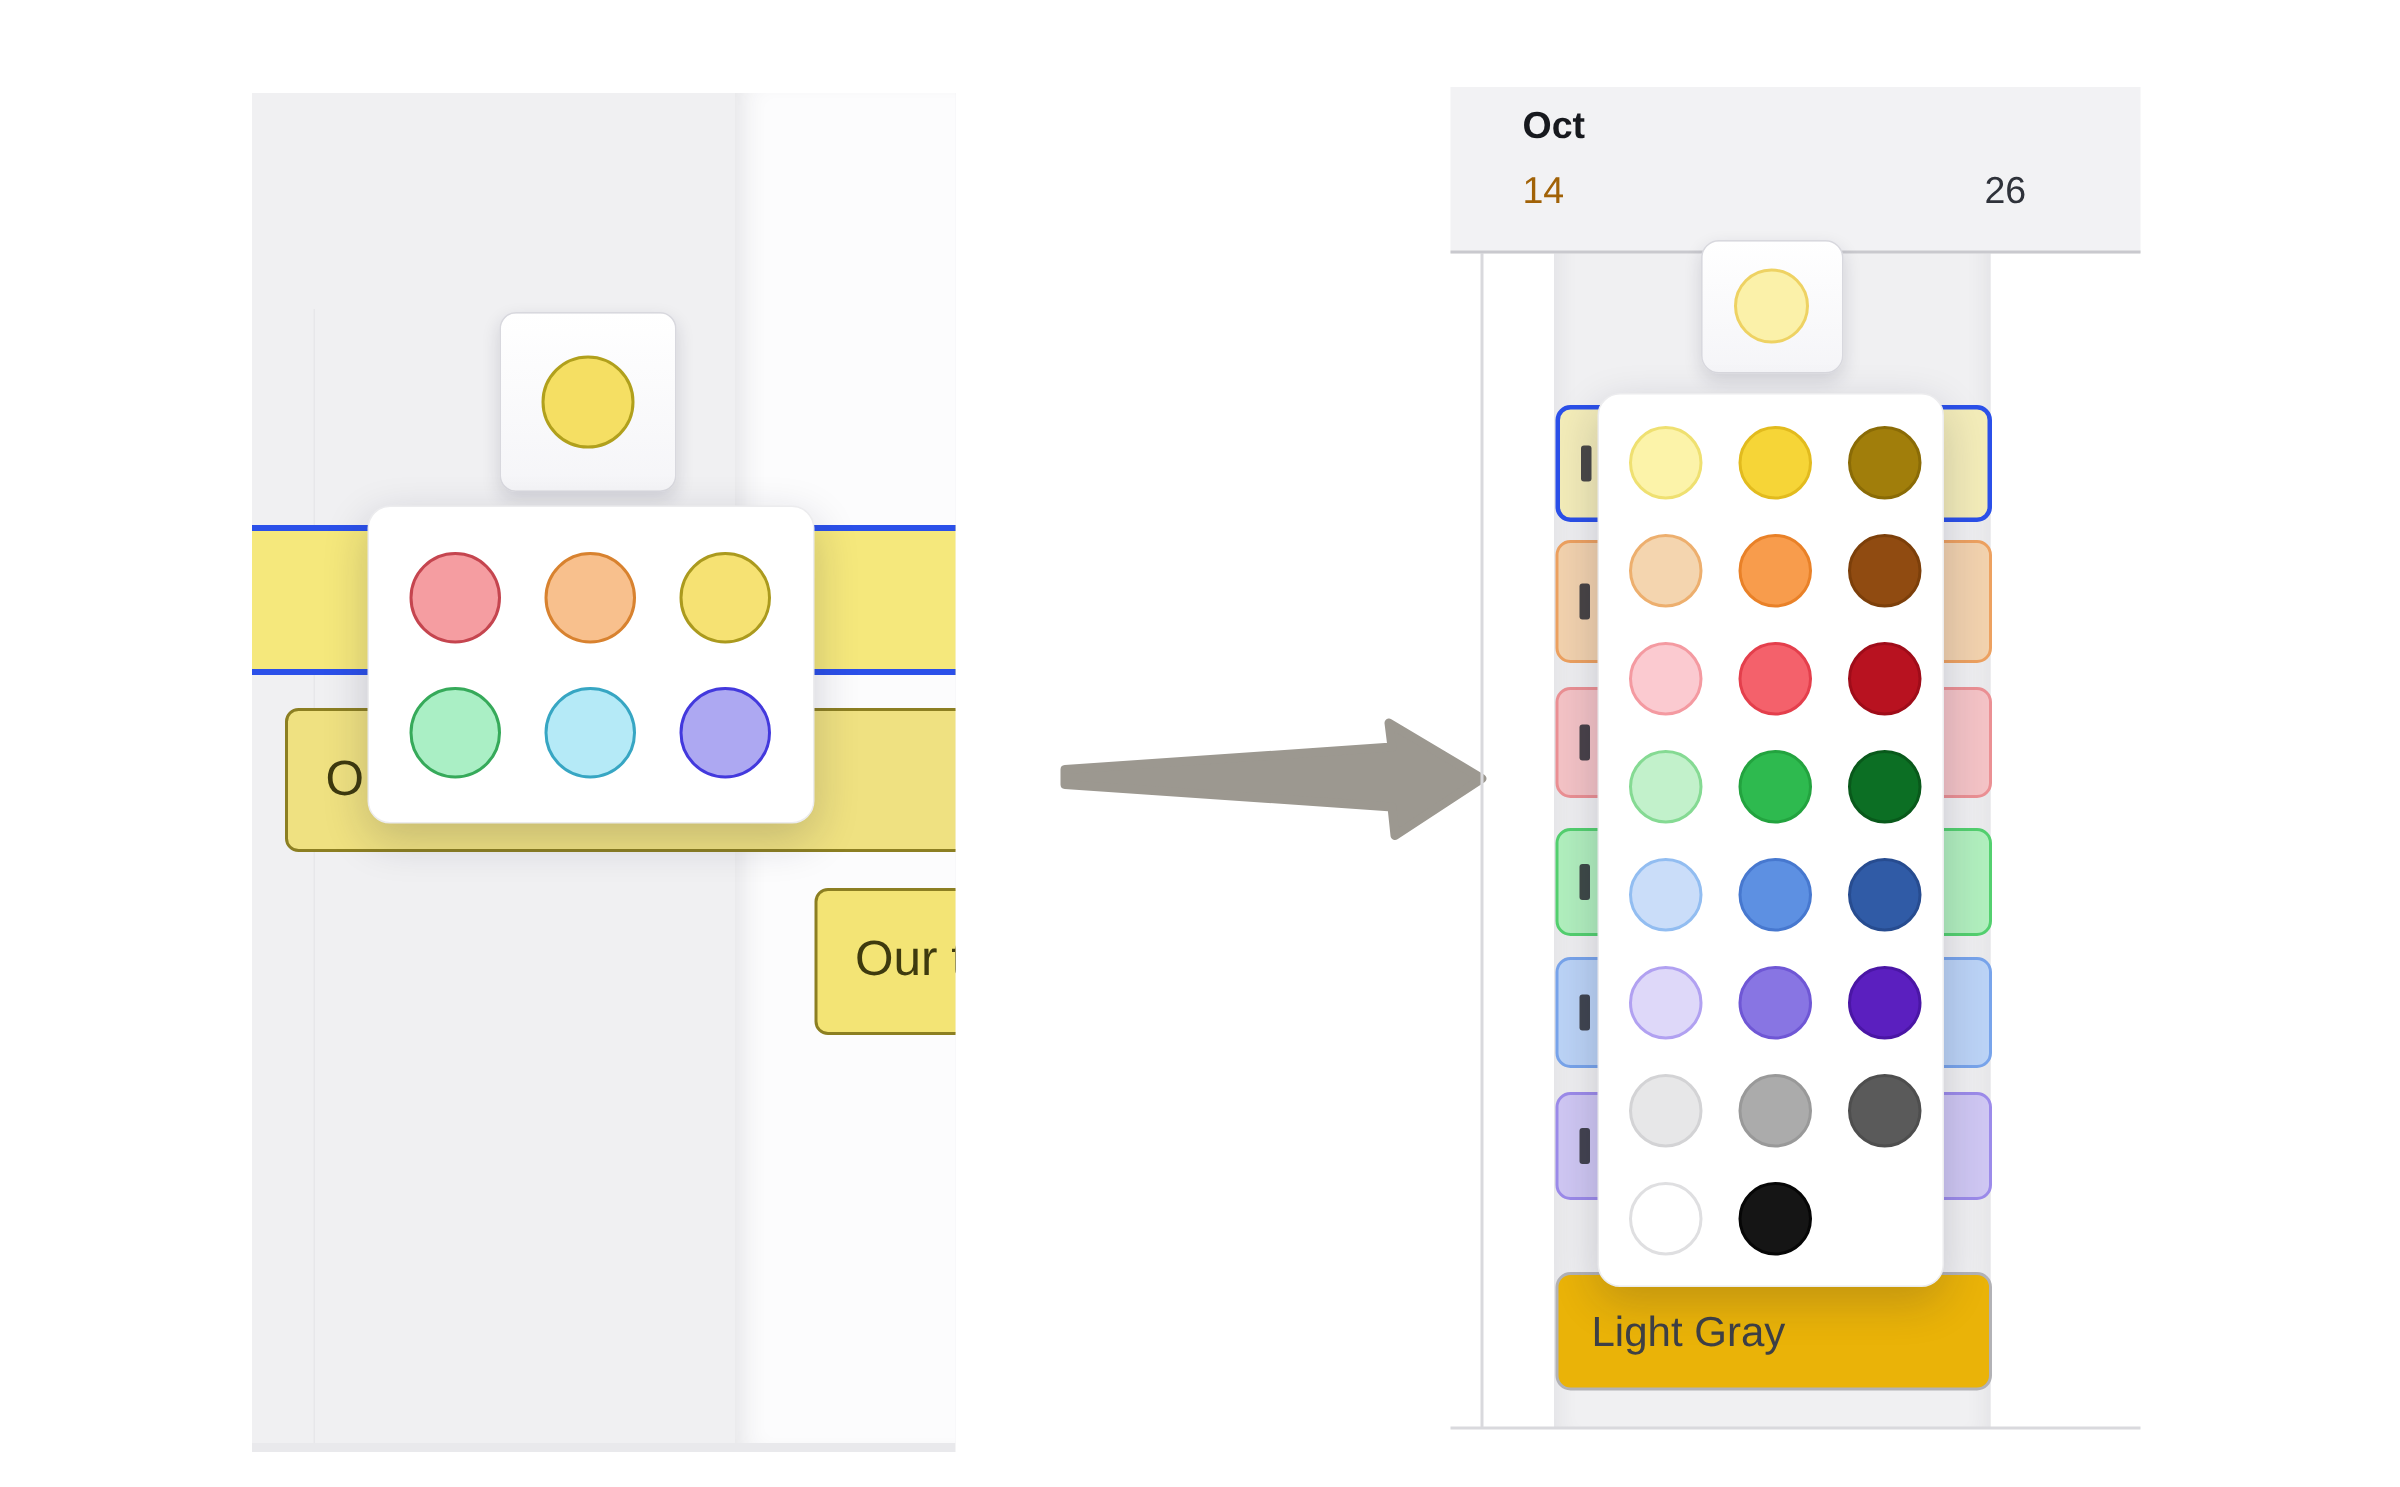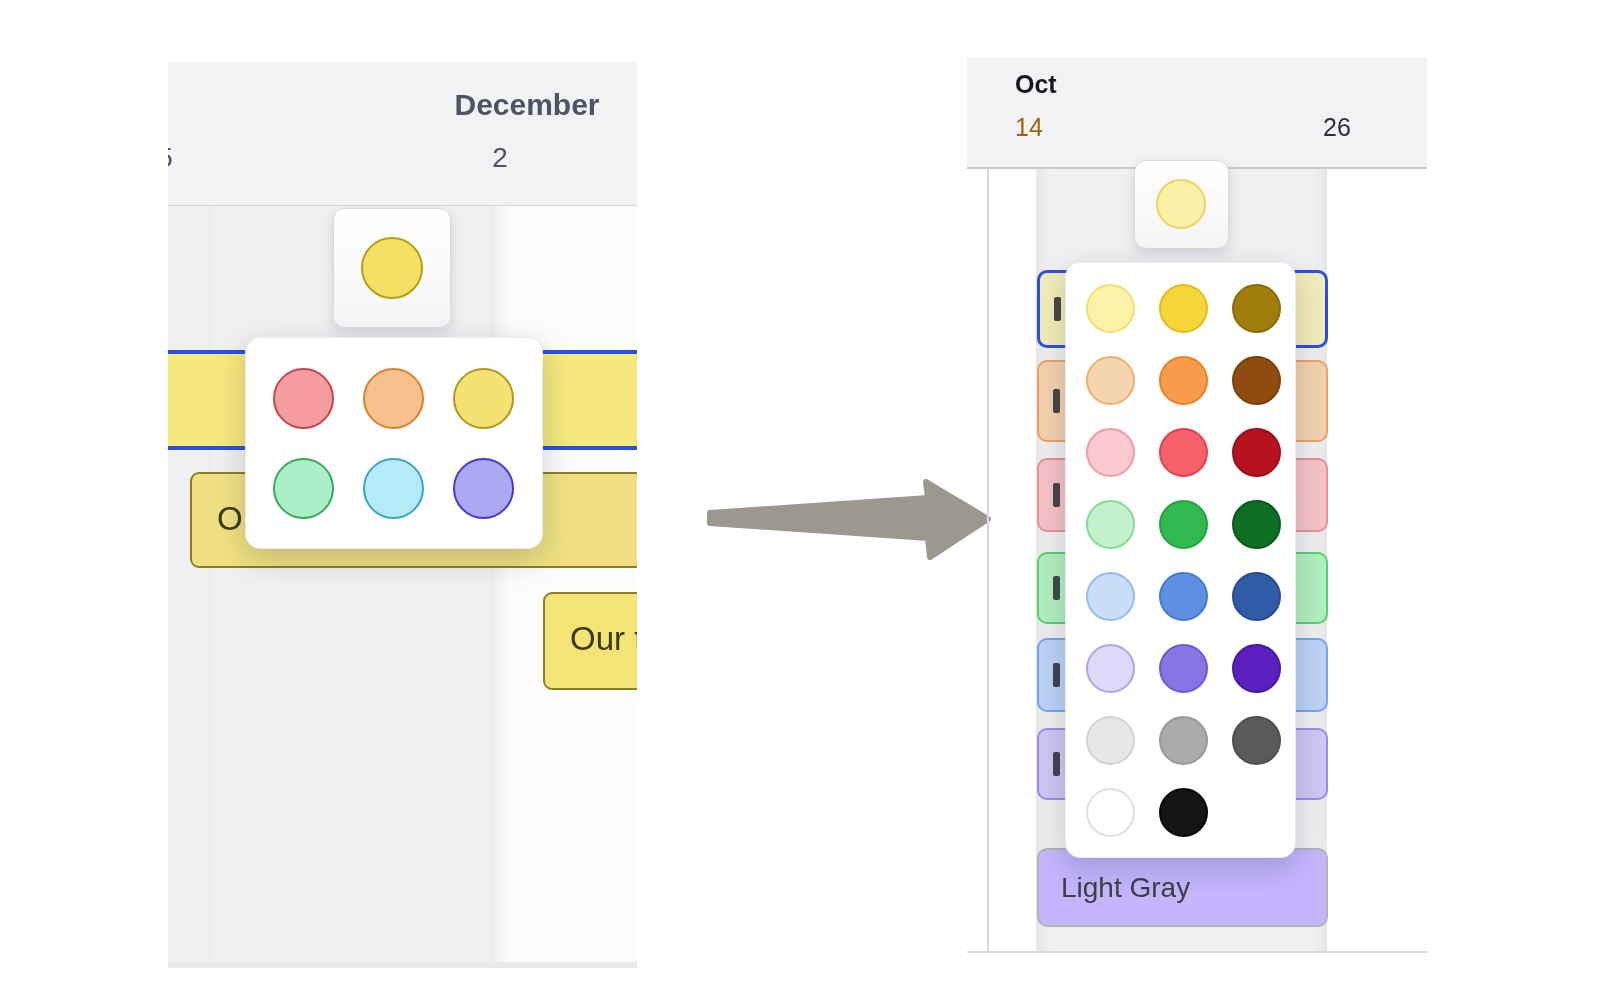--- a/index.html
+++ b/index.html
@@ -80,25 +80,20 @@
   <div id="lp-selected-bar" class="abs lp-bar" style="background: rgb(245, 232, 124); border-color: rgb(43, 80, 233);"></div>
 
   <div id="lp-bar-o" class="abs lp-bar" style="background: rgb(239, 225, 129); border-color: rgb(140, 127, 34);">
     <span class="lp-bar-label" style="color: rgb(62, 58, 14);">O</span>
   </div>
 
   <div id="lp-bar-our" class="abs lp-bar" style="background: rgb(243, 228, 117); border-color: rgb(140, 127, 34);">
     <span class="lp-bar-label" style="color: rgb(62, 58, 14);">Our t</span>
   </div>
 
-  <div id="lp-header" class="abs">
-    <span id="lp-month" class="abs" style="color: rgb(76, 84, 102);">December</span>
-    <span id="lp-day-left" class="abs" style="color: rgb(76, 84, 102);">5</span>
-    <span id="lp-day-right" class="abs" style="color: rgb(76, 84, 102);">2</span>
-  </div>
 
   <div id="lp-swatch-btn" class="abs swatch-btn">
     <div id="lp-swatch-circle" class="abs" style="background: rgb(245, 223, 99); border-color: rgb(177, 160, 28);"></div>
   </div>
 
   <div id="lp-popup" class="abs popup">
       <div class="lp-swatch" style="background: rgb(245, 157, 161); border-color: rgb(197, 69, 79);"></div>
       <div class="lp-swatch" style="background: rgb(248, 192, 141); border-color: rgb(216, 130, 47);"></div>
       <div class="lp-swatch" style="background: rgb(246, 226, 115); border-color: rgb(171, 154, 30);"></div>
       <div class="lp-swatch" style="background: rgb(170, 239, 197); border-color: rgb(54, 170, 90);"></div>
@@ -131,21 +126,21 @@
     </div>
     <div class="rp-bar" style="top: 552px; height: 72px; background: rgb(177, 239, 190); border-color: rgb(83, 208, 111);">
       <div class="stub"></div>
     </div>
     <div class="rp-bar" style="top: 638px; height: 74px; background: rgb(187, 211, 246); border-color: rgb(120, 164, 235);">
       <div class="stub"></div>
     </div>
     <div class="rp-bar" style="top: 728px; height: 72px; background: rgb(207, 199, 243); border-color: rgb(156, 139, 234);">
       <div class="stub"></div>
     </div>
-    <div class="rp-bar" style="top: 848px; height: 79px; background: #c4b5fd; border-color: rgb(178, 178, 182);">
+    <div class="rp-bar" style="top: 848px; height: 79px; background: #eab308; border-color: rgb(178, 178, 182);">
       <span class="rp-bar-label" style="color: rgb(62, 64, 70); line-height: 75px;">Light Gray</span>
     </div>
   </div>
 
 <div id="rp-header" class="abs" style="background: rgb(242, 242, 244);">
   <span id="rp-month" class="abs" style="color: rgb(23, 25, 30);">Oct</span>
   <span id="rp-day-left" class="abs" style="color: #a16207;">14</span>
   <span id="rp-day-right" class="abs" style="color: rgb(47, 50, 58);">26</span>
 </div>
 

